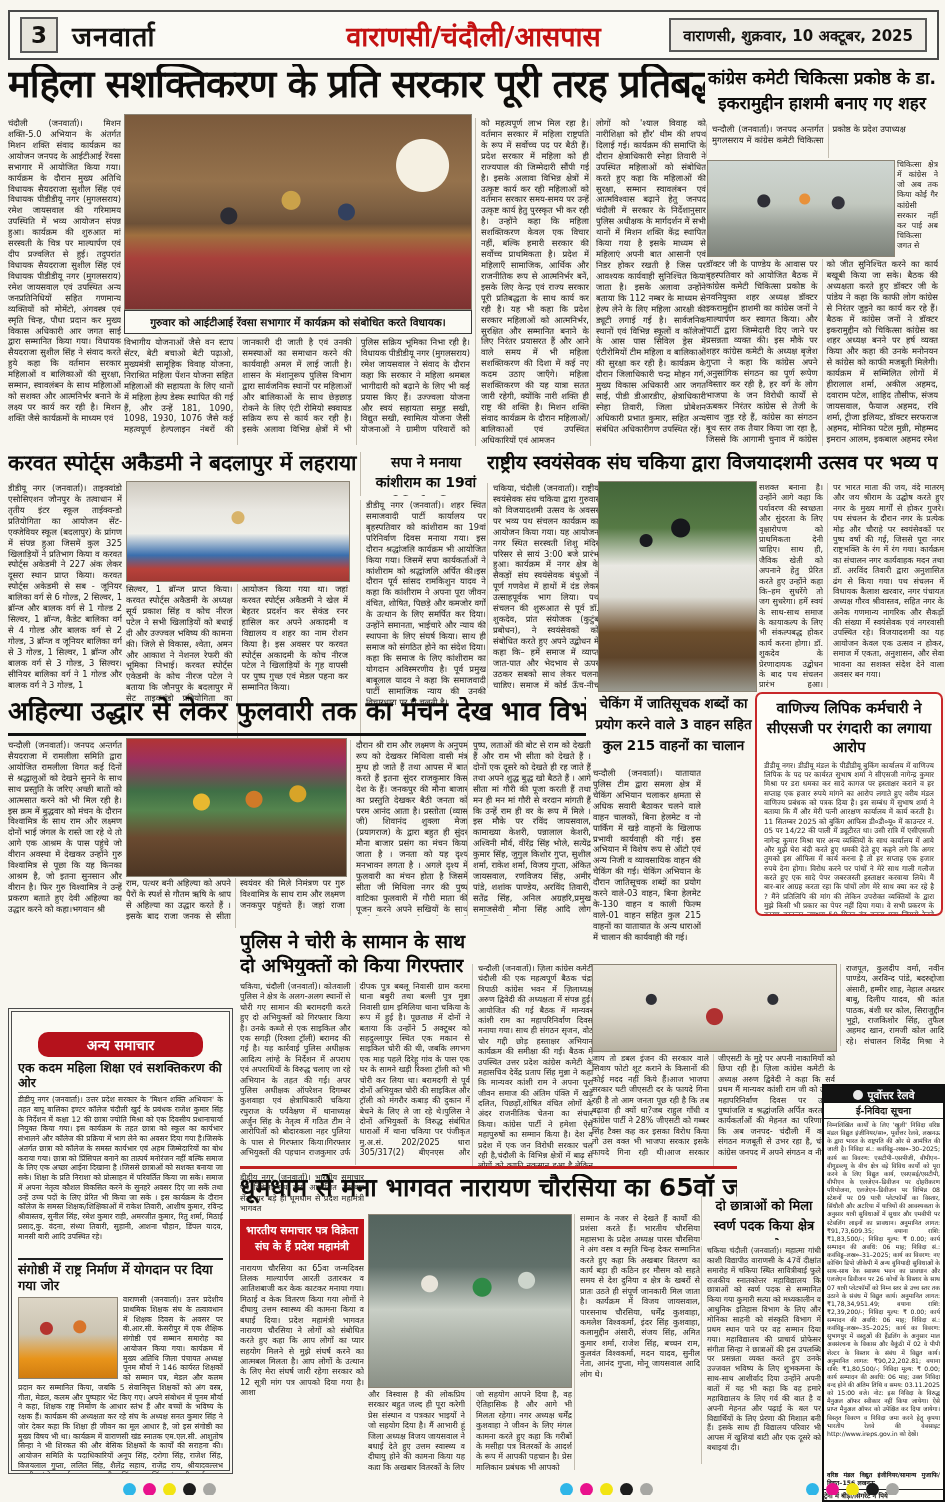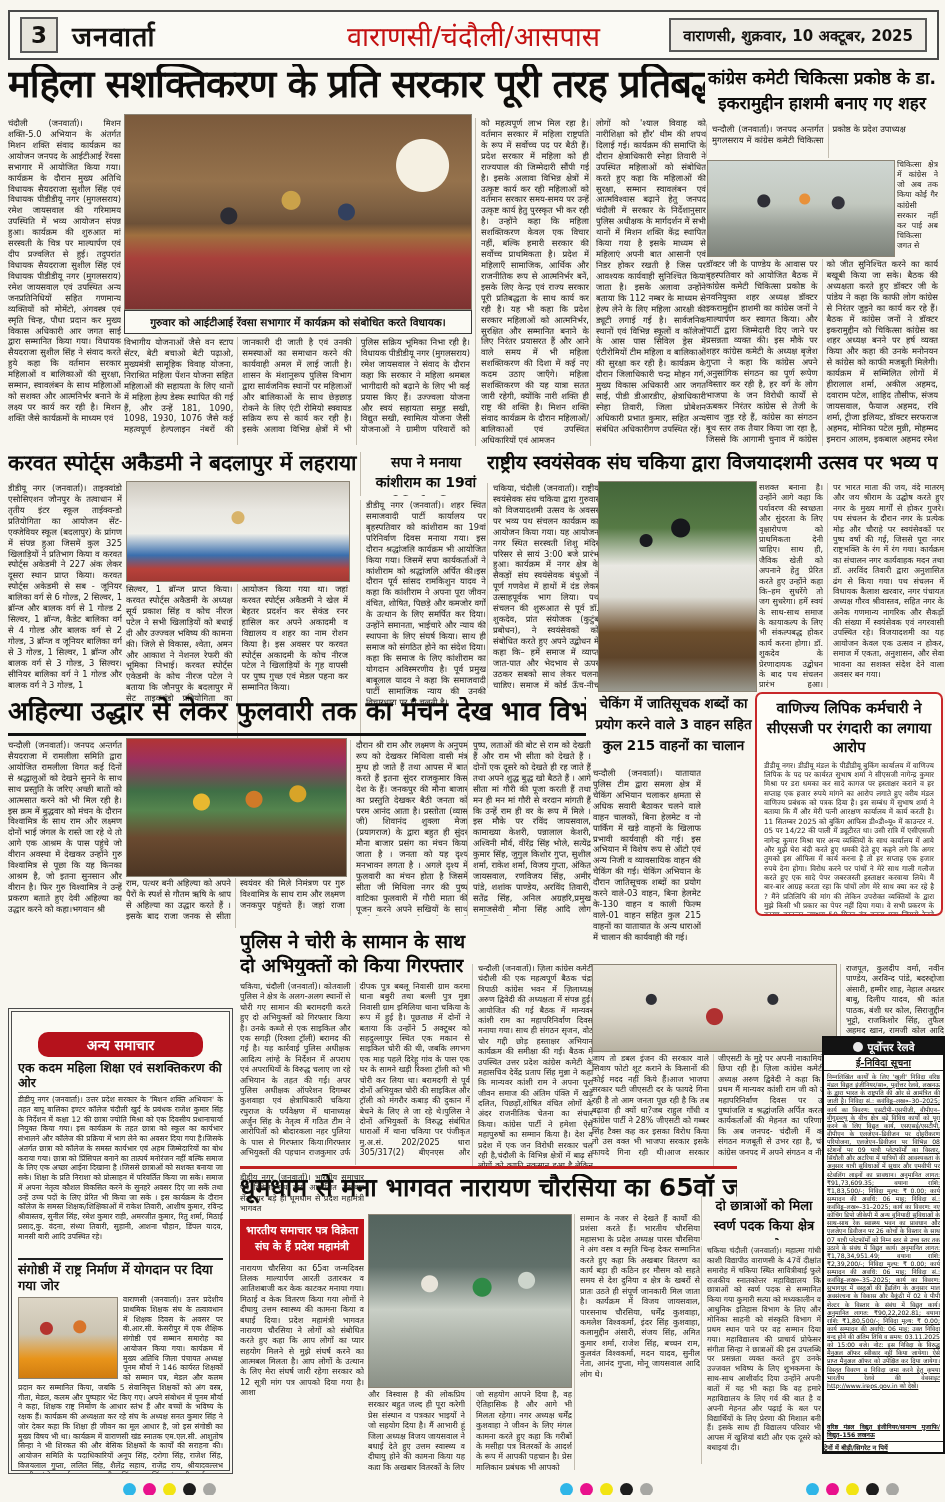--- a/index.html
+++ b/index.html
@@ -2,21 +2,21 @@
 <html><head>
 <meta charset="utf-8">
 <style>
   html,body{margin:0;padding:0;background:#888;}
   .page{position:relative;width:945px;height:1502px;background:#f8f6ef;font-family:"DejaVu Sans",sans-serif;color:#151310;overflow:hidden;margin:0 auto;}
   .abs{position:absolute;overflow:hidden;}
   
   .mast{border:2px solid #4a4a4a;background:#fbfaf5;display:flex;align-items:center;}
   .pgno{border:2px solid #5a5a5a;background:#e7e5dc;font-size:23px;font-weight:bold;width:34px;height:32px;display:flex;align-items:center;justify-content:center;margin-left:10px;}
   .mtitle{font-size:27px;font-weight:bold;margin-left:14px;letter-spacing:1px;}
-  .msection{position:absolute;left:0;right:0;text-align:center;font-size:27px;font-weight:normal;color:#c41111;}
+  .msection{position:absolute;left:0;right:0;text-align:center;font-size:27px;font-weight:bold;color:#c41111;}
   .mdate{position:absolute;right:10px;border:2px solid #5a5a5a;background:#efede6;font-size:15px;font-weight:bold;padding:5px 12px;}
   
   .hl{font-weight:bold;color:#0e0d0b;line-height:1.08;}
   .txt{font-size:8.4px;line-height:1.3;text-align:justify;color:#1c1a16;}
   .cols2{column-count:2;column-gap:9px;column-rule:1px solid #c3bdb0;}
   .cols3{column-count:3;column-gap:9px;column-rule:1px solid #c3bdb0;}
   .vr{border-left:1px solid #c3bdb0;padding-left:5px;}
   .photo{background:#b9ab92;border:1px solid #8b8374;}
   .cap{border:1px solid #3a3a3a;background:#fbfaf4;font-size:10.5px;font-weight:bold;display:flex;align-items:center;justify-content:center;text-align:center;}
   .redbox{border:2px solid #c8282a;border-radius:7px;background:#fffdf8;padding:5px 7px;}
@@ -131,21 +131,21 @@
 
   <div class="abs txt vr" style="left:472px;top:964px;width:115px;height:202px;font-size:8px;">चन्दौली (जनवार्ता)। ज़िला कांग्रेस कमेटी चंदौली की एक महत्वपूर्ण बैठक चंद्रा त्रिपाठी कांग्रेस भवन में ज़िलाध्यक्ष अरुण द्विवेदी की अध्यक्षता में संपन्न हुई। आयोजित की गई बैठक में मान्यवर कांशी राम का महापरिनिर्वाण दिवस मनाया गया। साथ ही संगठन सृजन, वोट चोर गद्दी छोड़ हस्ताक्षर अभियान कार्यक्रम की समीक्षा की गई। बैठक में उपस्थित उत्तर प्रदेश कांग्रेस कमेटी के महासचिव देवेंद्र प्रताप सिंह मुन्ना ने कहा कि मान्यवर कांशी राम ने अपना पूरा जीवन समाज की अंतिम पंक्ति में खड़े दलित, पिछड़ों,शोषित वंचित लोगों के अंदर राजनीतिक चेतना का संचार किया। कांग्रेस पार्टी ने हमेशा ऐसे महापुरुषों का सम्मान किया है। देश व प्रदेश में एक जन विरोधी सरकार चल रही है,चंदौली के विभिन्न क्षेत्रों में बाढ़ से लोगों को काफी नुकसान हुआ है,लेकिन विगत वर्षों में किसानों के प्रति सरकार का रवैया देखा</div>
   <div class="abs photo" style="left:592px;top:964px;width:243px;height:86px;background:
       radial-gradient(circle at 50% 60%, #b03030 0 8px, rgba(0,0,0,0) 9px),
       radial-gradient(circle at 24% 40%, #2f3036 0 5px, rgba(0,0,0,0) 6px),
       radial-gradient(circle at 74% 40%, #2f3036 0 5px, rgba(0,0,0,0) 6px),
       linear-gradient(180deg,#e9e5da 0%,#ddd8cb 55%,#b8b2a2 100%);"></div>
   <div class="abs txt cols2" style="left:592px;top:1054px;width:243px;height:112px;font-size:8px;">जाय तो डबल इंजन की सरकार वाले सिवाय फोटो शूट कराने के किसानों की कोई मदद नहीं किये हैं।आज भाजपा सरकार घटी जीएसटी दर के फायदे गिना रही है तो आम जनता पूछ रही है कि तब बढ़ावा ही क्यों था?जब राहुल गाँधी व कांग्रेस पार्टी ने 28% जीएसटी को गब्बर सिंह टैक्स कह कर इसका विरोध किया तो उस वक्त भी भाजपा सरकार इसके फायदे गिना रही थी।आज सरकार जीएसटी के मुद्दे पर अपनी नाकामियों को छिपा रही है। ज़िला कांग्रेस कमेटी के अध्यक्ष अरुण द्विवेदी ने कहा कि सर्व प्रथम मैं मान्यवर कांशी राम जी को उनके महापरिनिर्वाण दिवस पर उनको पुष्पांजलि व श्रद्धांजलि अर्पित करता हूँ। कार्यकर्ताओं की मेहनत का परिणाम है कि अब जनपद- चंदौली में कांग्रेस संगठन मजबूती से उभर रहा है, चंदौली कांग्रेस जनपद में अपने संगठन व नीतियों के बूते आगामी पंचायत चुनाव व विधानसभा चुनाव में मजबूत उपस्थिति दर्ज कराएगी।ज़िलाध्यक्ष ने कहा कि वोट चोर गद्दी छोड़ हस्ताक्षर अभियान पूरे जनपद में सक्रिय रूप से चल रहा है, चंदौली कांग्रेस वोट चोरी के विरुद्ध लोगों से १ लाख हस्ताक्षर कराकर महामहिम राष्ट्रपति को भेजेगी। उक्त कार्यक्रम में सर्वश्री रजनीकांत पांडे, गंगा प्रसाद, तरुण पाण्डेय, राजेंद्र गौतम, दया राम पटेल, मुनीर खान, रामानंद यादव, राममूरत गुप्ता, दिनेश चंद्रा, परमहंस सिंह</div>
   <div class="abs txt vr" style="left:840px;top:964px;width:98px;height:82px;font-size:8px;">राजपूत, कुलदीप वर्मा, नवीन पाण्डेय, अरविन्द पांडे, बदरुद्दोजा अंसारी, हम्मीर शाह, नेहाल अख्तर बाबू, दिलीप यादव, श्री कांत पाठक, बंशी धर कोल, सिराजुद्दीन भुट्टो, राजकिशोर सिंह, तुफैल अहमद खान, रामजी कोल आदि रहे। संचालन शिवेंद्र मिश्रा ने किया।</div>
 
-  <div class="abs adbox" style="left:822px;top:1036px;width:119px;height:414px;text-decoration:underline;">
+  <div class="abs adbox" style="left:822px;top:1084px;width:119px;height:414px;">
     <div class="adbar">
       <span class="adlogo"></span>
       <span>पूर्वोत्तर रेलवे</span>
     </div>
     <div class="adsub">ई-निविदा सूचना</div>
     <div class="adtxt" style="height:348px;overflow:hidden;">निम्नलिखित कार्यों के लिए 'खुली' निविदा वरिष्ठ मंडल विद्युत इंजीनियर/सा०, पूर्वोत्तर रेलवे, लखनऊ के द्वारा भारत के राष्ट्रपति की ओर से आमंत्रित की जाती है। निविदा सं.: कवंविड्ड–लख०–30–2025; कार्य का विवरण: एसटीपी–एसपीजी, बीपीएन–बीगुडब्ल्यू के बीच क्षेत्र बड़े विविध कार्यों को पूरा करने के लिए विद्युत कार्य, एसएसई/एसटीपी, बीपीएन के एलजेएन–डिवीजन पर दोहरीकरण परियोजना, एलजेएन–डिवीजन पर विभिन्न 08 स्टेशनों पर 09 यात्री प्लेटफॉर्मों का विस्तार, सिंधौली और अटरिया में यात्रियों की आवश्यकता के अनुसार यात्री सुविधाओं में सुधार और एमबीपी पर स्टेबलिंग लाइनों का प्रावधान। अनुमानित लागत: ₹91,73,609.35; बयाना राशि: ₹1,83,500/-; निविदा मूल्य: ₹ 0.00; कार्य सम्पादन की अवधि: 06 माह; निविदा सं.: कवंविड्ड–लख०–31–2025; कार्य का विवरण: नए कोचिंग डिपो जीकेपी में अन्य बुनियादी सुविधाओं के साथ-साथ रेक स्वास्थ्य भवन का प्रावधान और एलजेएन डिवीजन पर 26 कोचों के विस्तार के साथ 07 यात्री प्लेटफॉर्मों को निम्न स्तर से उच्च स्तर तक उठाने के संबंध में विद्युत कार्य। अनुमानित लागत: ₹1,78,34,951.49; बयाना राशि: ₹2,39,200/-; निविदा मूल्य: ₹ 0.00; कार्य सम्पादन की अवधि: 06 माह; निविदा सं.: कवंविड्ड–लख०–35–2025; कार्य का विवरण: सुभागपुर में वस्तुओं की हैंडलिंग के अनुसार माल अवसंरचना के विकास और बैकुंठी में 02 वे पीपी शेल्टर के विस्तार के संबंध में विद्युत कार्य। अनुमानित लागत: ₹90,22,202.81; बयाना राशि: ₹1,80,500/-; निविदा मूल्य: ₹ 0.00; कार्य सम्पादन की अवधि: 06 माह; उक्त निविदा बन्द होने की अंतिम तिथि व समय: 03.11.2025 को 15:00 बजे। नोट: इस निविदा के विरुद्ध मैनुअल ऑफर स्वीकार नहीं किया जायेगा। ऐसे प्राप्त मैनुअल ऑफर को उपेक्षित कर दिया जायेगा। विस्तृत विवरण व निविदा जमा करने हेतु कृपया भारतीय रेलवे की वेबसाइट http://www.ireps.gov.in को देखें।</div>
     <div class="adtxt" style="font-weight:bold;padding-top:0;">वरिष्ठ मंडल विद्युत इंजीनियर/सामान्य मुजाफि/विद्युत–156  लखनऊ</div>
     <div class="adfoot">ट्रेनों में बीड़ी/सिगरेट न पियें</div>
   </div>
 

